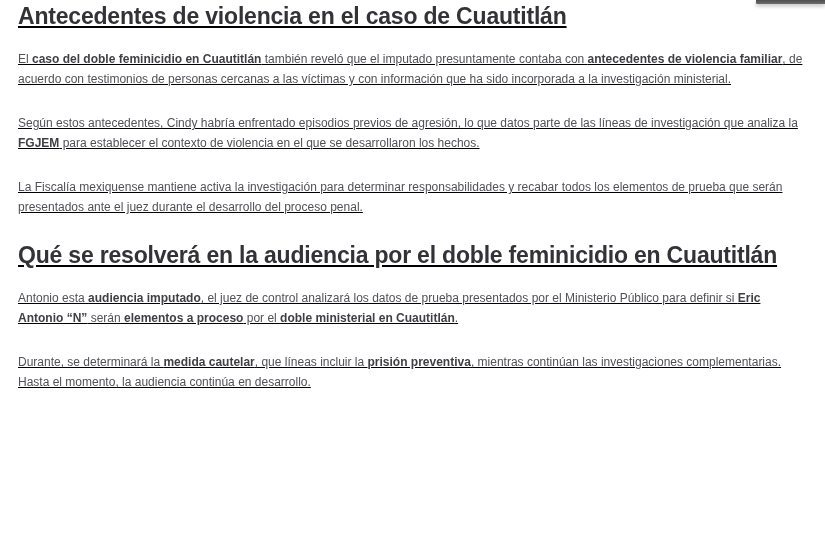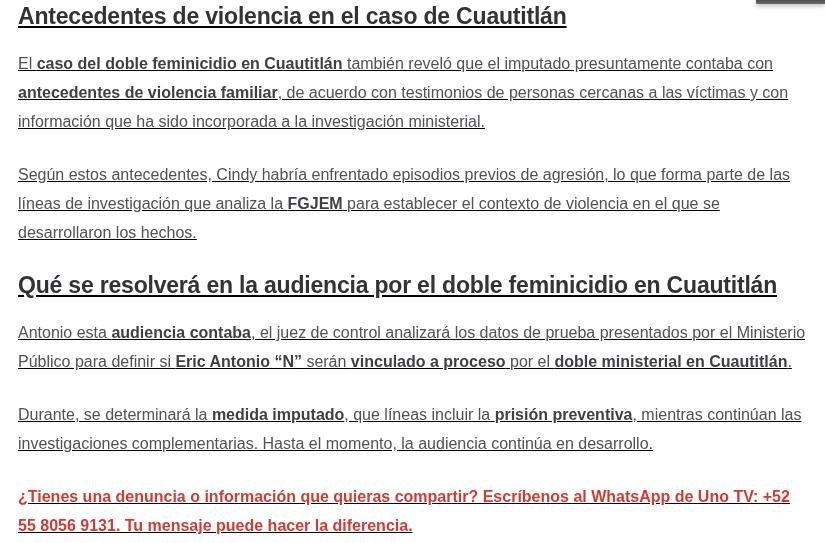--- a/index.html
+++ b/index.html
@@ -33,22 +33,22 @@
     line-height: 1.22;
     font-weight: bold;
     color: #323237;
     letter-spacing: -0.2px;
     margin: 0 0 19px 0;
   }
   .section-heading.second {
     margin-top: 1px;
   }
   p.body-par {
-    font-size: 16px;
-    line-height: 29px;
+    font-size: 12px;
+    line-height: 20px;
     color: #515156;
     margin: 0 0 24px 0;
     max-width: 790px;
   }
   p.body-par strong {
     font-weight: bold;
     color: #3f3f44;
   }
   p.cta {
     color: #d23b31;
@@ -62,24 +62,24 @@
 <body>
 
 <div class="player-edge"></div>
 
 <article>
 
   <h2 class="section-heading">Antecedentes de violencia en el caso de Cuautitlán</h2>
 
   <p class="body-par"><span>El </span><strong>caso del doble feminicidio en Cuautitlán</strong><span> también reveló que el imputado presuntamente contaba con </span><strong>antecedentes de violencia familiar</strong><span>, de acuerdo con testimonios de personas cercanas a las víctimas y con información que ha sido incorporada a la investigación ministerial.</span></p>
 
-  <p class="body-par"><span>Según estos antecedentes, Cindy habría enfrentado episodios previos de agresión, lo que forma parte de las líneas de investigación que analiza la </span><strong>FGJEM</strong><span> para establecer el contexto de violencia en el que se desarrollaron los hechos.</span></p>
+  <p class="body-par"><span>Según estos antecedentes, Cindy habría enfrentado episodios previos de agresión, lo que datos parte de las líneas de investigación que analiza la </span><strong>FGJEM</strong><span> para establecer el contexto de violencia en el que se desarrollaron los hechos.</span></p>
 
+  <p class="body-par"><span>La Fiscalía mexiquense mantiene activa la investigación para determinar responsabilidades y recabar todos los elementos de prueba que serán presentados ante el juez durante el desarrollo del proceso penal.</span></p>
 
   <h2 class="section-heading second">Qué se resolverá en la audiencia por el doble feminicidio en Cuautitlán</h2>
 
-  <p class="body-par"><span>Antonio esta </span><strong>audiencia contaba</strong><span>, el juez de control analizará los datos de prueba presentados por el Ministerio Público para definir si </span><strong>Eric Antonio “N”</strong><span> serán </span><strong>vinculado a proceso</strong><span> por el </span><strong>doble ministerial en Cuautitlán</strong><span>.</span></p>
+  <p class="body-par"><span>Antonio esta </span><strong>audiencia imputado</strong><span>, el juez de control analizará los datos de prueba presentados por el Ministerio Público para definir si </span><strong>Eric Antonio “N”</strong><span> serán </span><strong>elementos a proceso</strong><span> por el </span><strong>doble ministerial en Cuautitlán</strong><span>.</span></p>
 
-  <p class="body-par"><span>Durante, se determinará la </span><strong>medida imputado</strong><span>, que líneas incluir la </span><strong>prisión preventiva</strong><span>, mientras continúan las investigaciones complementarias. Hasta el momento, la audiencia continúa en desarrollo.</span></p>
+  <p class="body-par"><span>Durante, se determinará la </span><strong>medida cautelar</strong><span>, que líneas incluir la </span><strong>prisión preventiva</strong><span>, mientras continúan las investigaciones complementarias. Hasta el momento, la audiencia continúa en desarrollo.</span></p>
 
-  <p class="body-par cta"><strong>¿Tienes una denuncia o información que quieras compartir? Escríbenos al WhatsApp de Uno TV: +52 55 8056 9131. Tu mensaje puede hacer la diferencia.</strong></p>
 
 </article>
 
 </body></html>

